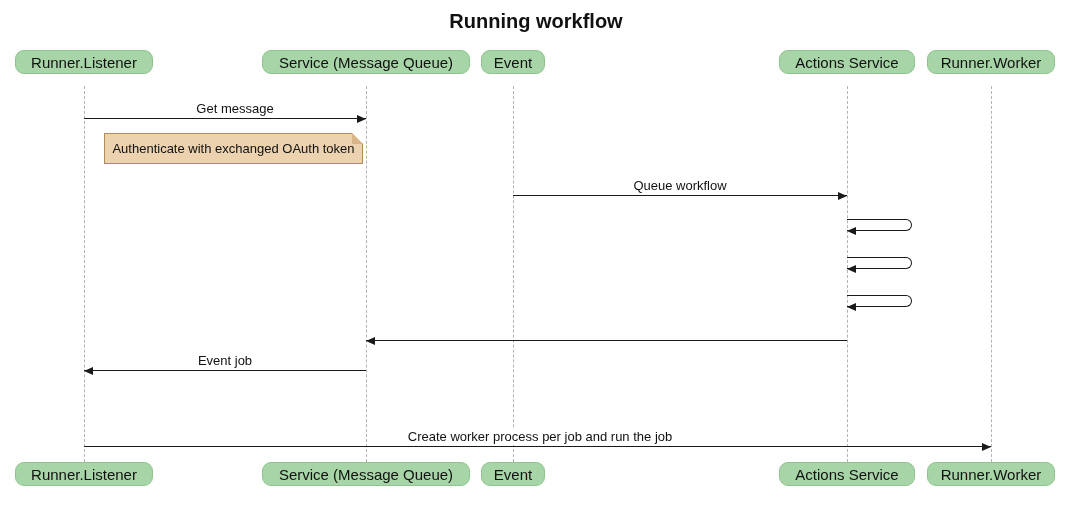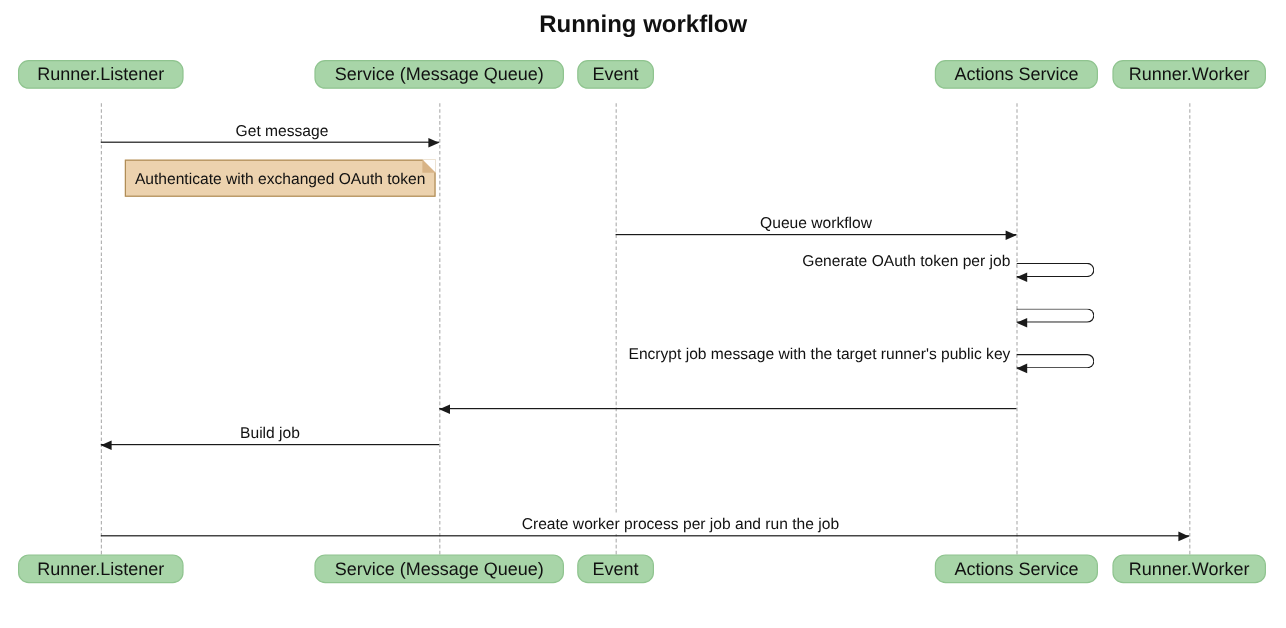--- a/index.html
+++ b/index.html
@@ -163,35 +163,33 @@
 
   <div class="note" style="left:94px; top:133px; width:259px; height:31px">
     <span>Authenticate with exchanged OAuth token</span>
     <span class="note-cut"></span>
     <span class="note-fold"></span>
   </div>
 
   <div class="msg-label" style="left:680px; top:178px">Queue workflow</div>
   <div class="msg-line dir-right" style="left:513px; top:195px; width:334px"></div>
 
-  <div class="msg-label align-right" style="right:227px; top:210px">Generate OAuth token per job</div>
   <div class="self-loop" style="left:847px; top:219px"></div>
 
   <div class="self-loop" style="left:847px; top:257px"></div>
 
-  <div class="msg-label align-right" style="right:227px; top:287px">Encrypt job message with the target runner's public key</div>
   <div class="self-loop" style="left:847px; top:295px"></div>
 
   <div class="msg-line dir-left" style="left:366px; top:340px; width:481px"></div>
 
-  <div class="msg-label" style="left:225px; top:353px">Build job</div>
+  <div class="msg-label" style="left:225px; top:353px">Event job</div>
   <div class="msg-line dir-left" style="left:84px; top:370px; width:282px"></div>
 
 
-  <div class="msg-label" style="left:567px; top:429px">Create worker process per job and run the job</div>
+  <div class="msg-label" style="left:540px; top:429px">Create worker process per job and run the job</div>
   <div class="msg-line dir-right" style="left:84px; top:446px; width:907px"></div>
 
   <div class="participant" style="left:15px;  top:462px; width:138px">
       <span>Runner.Listener</span>
     </div>
   <div class="participant" style="left:262px; top:462px; width:208px">
       <span>Service (Message Queue)</span>
     </div>
   <div class="participant" style="left:481px; top:462px; width:64px">
       <span>Event</span>

